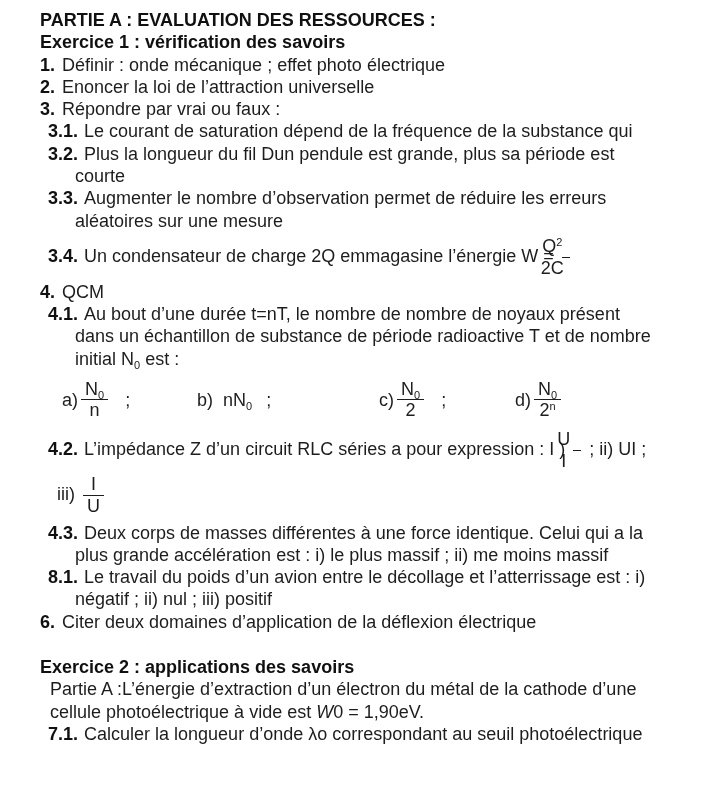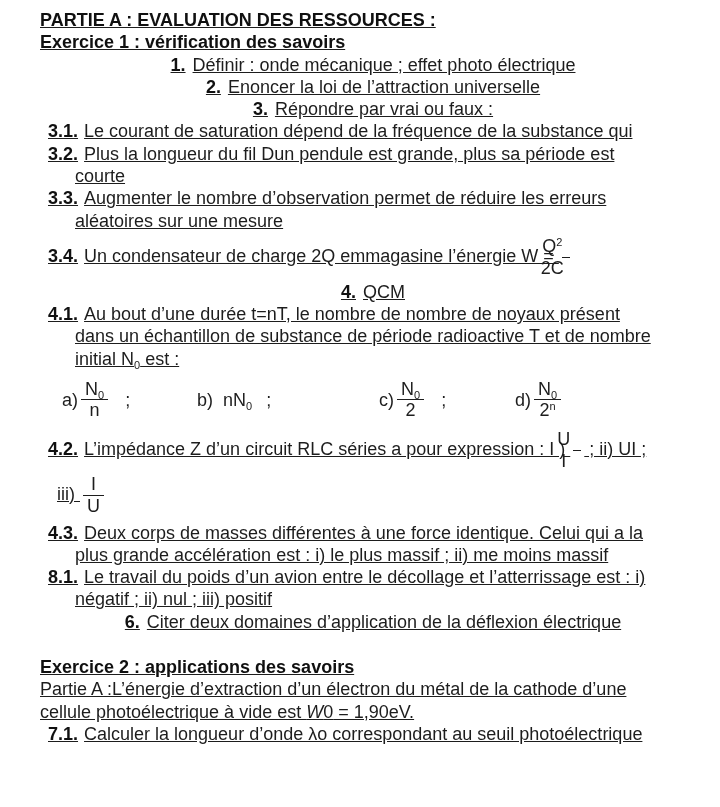--- a/index.html
+++ b/index.html
@@ -4,27 +4,26 @@
 <style>
   html,body{margin:0;padding:0;background:#ffffff;}
   body{width:720px;height:807px;overflow:hidden;}
   .page{
     box-sizing:border-box;
     width:720px;height:723px;
     padding:9px 14px 0 40px;
     font-family:"Liberation Sans",sans-serif;
     font-size:18px;line-height:22.3px;
     color:#1d1d1d;
-    text-decoration:underline;
   }
   p{margin:0;}
   .bold{font-weight:700;color:#101010;}
   .num{font-weight:700;color:#101010;margin-right:7px;}
   
-  .l1{padding-left:14px;text-indent:-14px;text-align:center;}
+  .l1{padding-left:14px;text-indent:-14px;}
   
   .sub{padding-left:35px;text-indent:-27px;}
   .sub .num{margin-right:6px;}
   .wrapline{display:block;text-indent:0;}
   .l1 .wrapline{margin-left:3px;}
   
   .frac{display:inline-block;vertical-align:middle;text-align:center;line-height:1.05;margin:0 3px;}
   .frac .ft{display:block;padding:0 4px 1px;border-bottom:1.6px solid #1d1d1d;}
   .frac .fb{display:block;padding:1px 4px 0;}
   sub{font-size:11px;line-height:0;vertical-align:-4px;}
@@ -36,21 +35,21 @@
   .opt-a{left:22px;}
   .opt-b{left:157px;}
   .opt-c{left:339px;}
   .opt-d{left:475px;}
   .opt .sep{margin-left:14px;}
   .opt .plain{margin-left:10px;}
   .item42{margin-top:2px;}
   .iii-line{display:block;text-indent:0;margin:4px 0 6px -18px;}
   .ex2-heading{margin-top:23px;}
   .italic-w{font-style:italic;}
-  .intro{text-indent:0;}
+  .intro{text-indent:0;margin-left:10px;}
 </style>
 </head>
 <body>
 
 <div class="page">
 
   <p class="bold">PARTIE A : EVALUATION DES RESSOURCES :</p>
   <p class="bold">Exercice 1 : vérification des savoirs</p>
 
   <p class="l1"><b class="num">1.</b><span>Définir : onde mécanique ; effet photo électrique</span></p>

